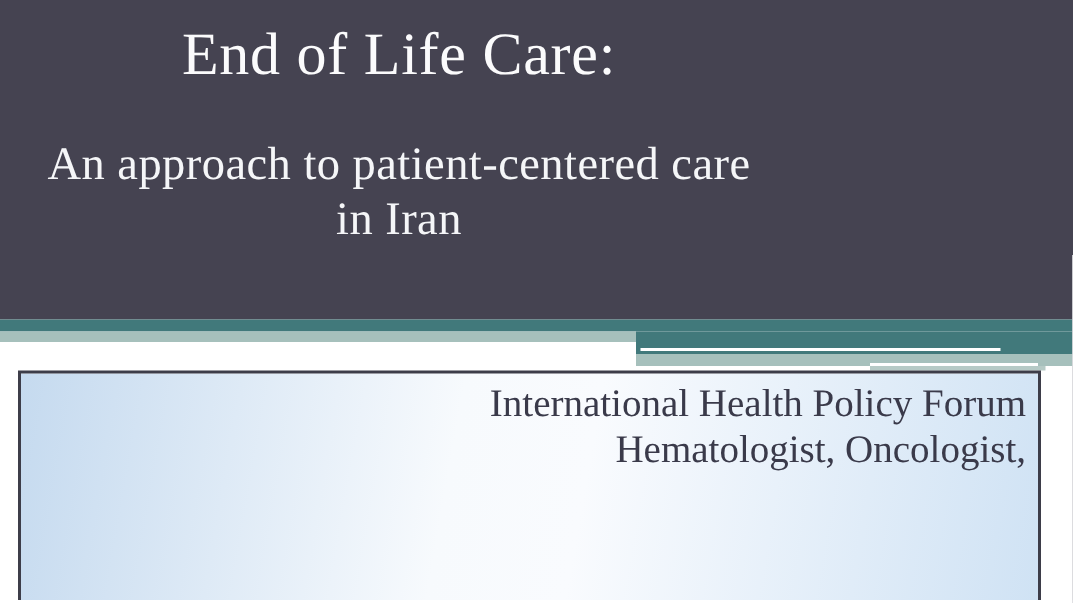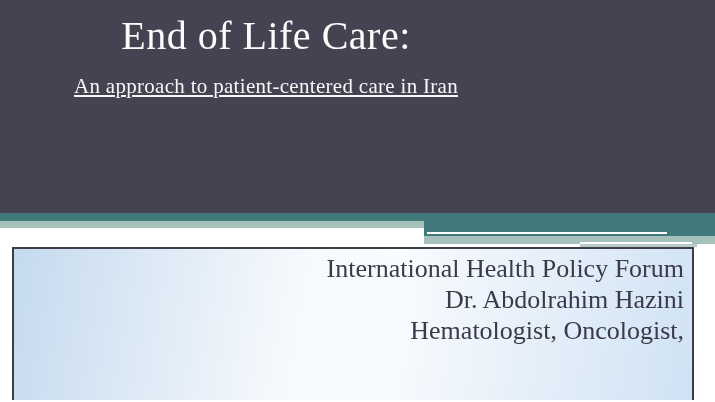--- a/index.html
+++ b/index.html
@@ -17,23 +17,23 @@
   }
   .title-wrap{
     position:absolute;left:0;top:0;width:532px;text-align:center;
   }
   .slide-title{
     margin:0;padding-top:10px;
     font-size:40px;font-weight:normal;line-height:1.3;
     color:#fbfbfc;letter-spacing:0.5px;
   }
   .slide-subtitle{
-    margin:0;padding-top:12px;
-    font-size:21px;font-weight:normal;line-height:1.2;
-    color:#f5f6f8;letter-spacing:0.3px;text-decoration:underline;
+    margin:16px;padding-top:12px;
+    font-size:31px;font-weight:normal;line-height:1.2;
+    color:#f5f6f8;letter-spacing:0.3px;
   }
   
   .teal-band{position:absolute;left:0;top:213px;width:715px;height:8px;background:#41797b;}
   .sage-left{position:absolute;left:0;top:221px;width:424px;height:7px;background:#a6c0bc;}
   .teal-right{position:absolute;left:424px;top:221px;width:291px;height:15px;background:#41797b;}
   .white-line-1{position:absolute;left:427px;top:232px;width:240px;height:2px;background:#ffffff;}
   .sage-right{position:absolute;left:424px;top:236px;width:291px;height:8px;background:#a6c0bc;}
   .white-line-2{position:absolute;left:580px;top:242px;width:112px;height:2px;background:#ffffff;}
   .sage-tab{position:absolute;left:580px;top:244px;width:117px;height:3px;background:#b6cac6;}
   
@@ -71,20 +71,19 @@
   <div class="teal-right"></div>
   <div class="white-line-1"></div>
   <div class="sage-right"></div>
   <div class="white-line-2"></div>
   <div class="sage-tab"></div>
 
   <div class="info-box">
     <div class="info-text">
 
     <div class="info-line">International Health Policy Forum</div>
-        <div class="info-line">Dr. Abdolrahim Hazini</div>
         <div class="info-line">Hematologist, Oncologist,</div>
       </div>
   </div>
 
   <div class="bottom-strip"></div>
 
 </div>
 
 </body></html>

